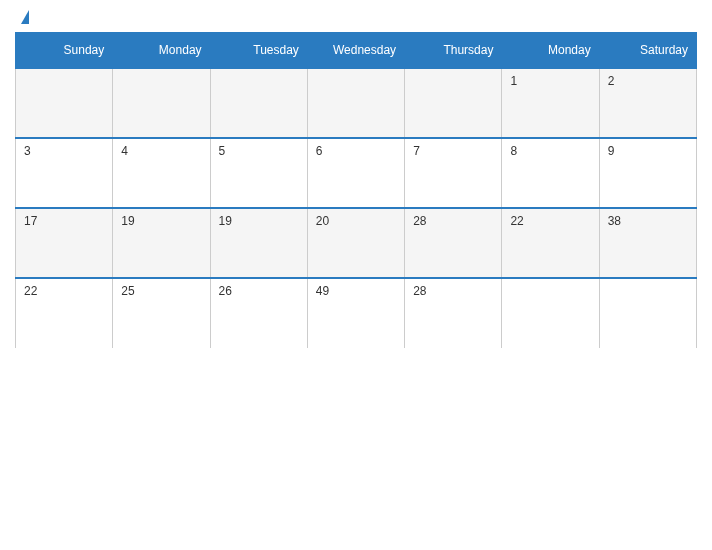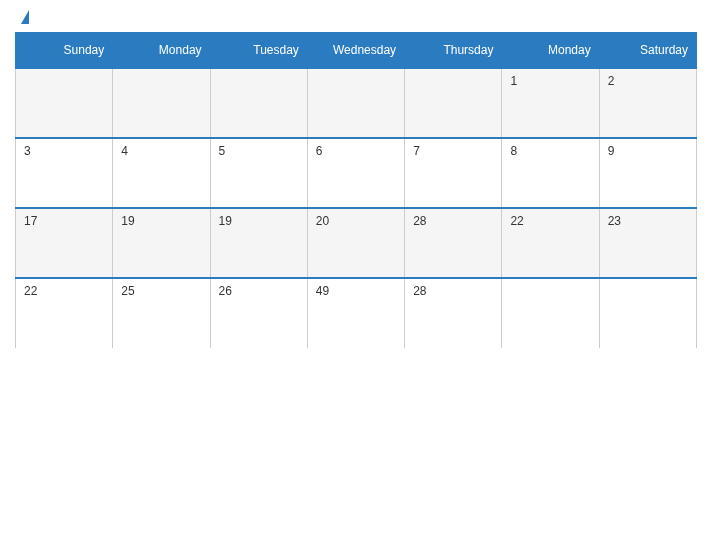--- a/index.html
+++ b/index.html
@@ -159,21 +159,21 @@
           <td><span class="day-num">8</span></td>
           <td><span class="day-num">9</span></td>
         </tr>
         <tr>
           <td><span class="day-num">17</span></td>
           <td><span class="day-num">19</span></td>
           <td><span class="day-num">19</span></td>
           <td><span class="day-num">20</span></td>
           <td><span class="day-num">28</span></td>
           <td><span class="day-num">22</span></td>
-          <td><span class="day-num">23</span></td>
+          <td><span class="day-num">38</span></td>
         </tr>
         <tr>
           <td><span class="day-num">22</span></td>
           <td><span class="day-num">25</span></td>
           <td><span class="day-num">26</span></td>
           <td><span class="day-num">49</span></td>
           <td><span class="day-num">28</span></td>
           <td class="empty"></td>
           <td class="empty"></td>
         </tr>

